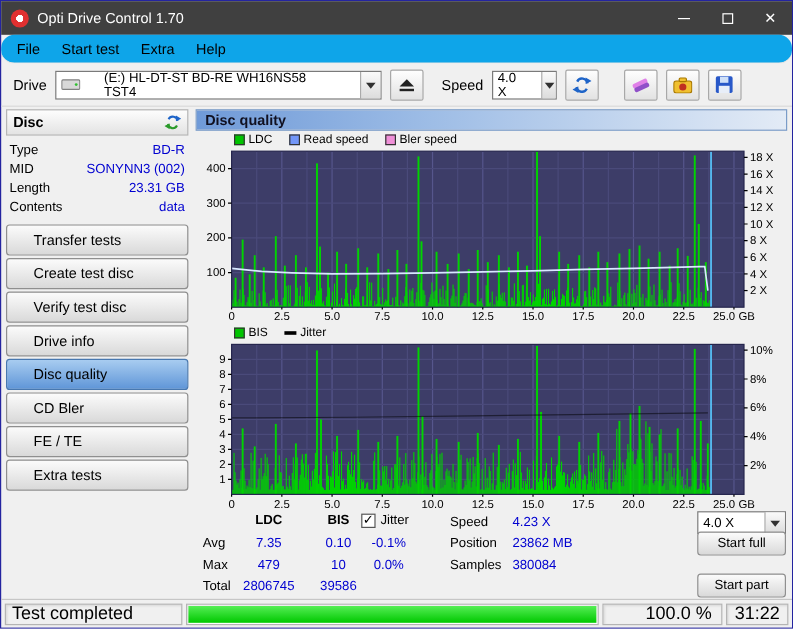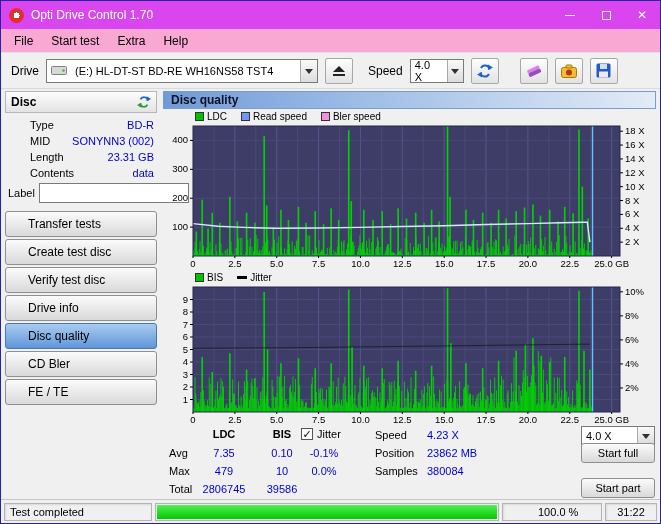--- a/index.html
+++ b/index.html
@@ -1,46 +1,46 @@
 <!DOCTYPE html>
 <html><head>
 <meta charset="utf-8">
 <style>
   * { margin:0; padding:0; box-sizing:border-box; font-family:"Liberation Sans",sans-serif; }
   html,body { width:661px; height:524px; background:#f0f0f0; overflow:hidden; }
   .window { width:661px; height:524px; display:flex; flex-direction:column; border:1px solid #2424a0; background:#f0f0f0; }
 
   
-  .titlebar { height:28px; background:#d946ef; color:#fff; display:flex; align-items:center; padding-left:8px; gap:7px; flex:none;text-align:right; }
+  .titlebar { height:28px; background:#404040; color:#fff; display:flex; align-items:center; padding-left:8px; gap:7px; flex:none;text-align:right; }
   .title-icon { width:15px; height:15px; border-radius:50%; background:radial-gradient(circle at 50% 50%, #fff 0 3px, #e03030 3px 8px); flex:none; }
   .title-text { font-size:12px; }
   .win-controls { margin-left:auto; display:flex; height:100%; }
   .win-btn { width:36px; display:flex; align-items:center; justify-content:center; color:#fff; font-size:12px; }
   .min-glyph { width:10px; height:1px; background:#fff; }
   .max-glyph { width:9px; height:9px; border:1px solid #fff; }
 
   
-  .menubar { height:24px; background:#f9a8d4; display:flex; align-items:center; padding-left:4px; border-bottom:1px solid #e2e2e2; flex:none; }
+  .menubar { height:24px; background:#0ea5e9; display:flex; align-items:center; padding-left:4px; border-bottom:1px solid #e2e2e2; flex:none;border-radius:11px; }
   .menu-item { padding:3px 9px; font-size:12px; color:#000; }
 
   
   .toolbar { height:36px; display:flex; align-items:center; padding:0 10px; gap:7px; border-bottom:1px solid #dadada; flex:none; }
   .tb-label { font-size:12px; }
-  .combo { background:#fff; border:1px solid #7a7a7a; height:24px; display:flex; align-items:center; font-size:11px; padding-left:4px; gap:8px; }
+  .combo { background:#fff; border:1px solid #7a7a7a; height:24px; display:flex; align-items:center; font-size:11px; padding-left:4px; gap:20px; }
   .combo .arrow-btn { margin-left:auto; width:17px; align-self:stretch; background:linear-gradient(#fafafa,#dcdcdc); border-left:1px solid #aaa; display:flex; align-items:center; justify-content:center; }
   .tri-down { width:0; height:0; border:4px solid transparent; border-top:5px solid #303030; margin-top:5px; }
   .tool-btn { width:28px; height:26px; border:1px solid #a8a8a8; border-radius:2px; background:linear-gradient(#fefefe,#e2e2e2); display:flex; align-items:center; justify-content:center; flex:none; }
 
   
   .content { flex:1; display:flex; padding:2px 4px 0 4px; gap:6px; min-height:0; }
   .sidebar { width:152px; flex:none; display:flex; flex-direction:column; }
   .disc-header { height:22px; background:linear-gradient(#fdfdfd,#e3e3e3); border:1px solid #b6b6b6; display:flex; align-items:center; padding:0 5px; flex:none; }
   .disc-header .t { font-weight:bold; font-size:12px; }
   .disc-header .ic { margin-left:auto; display:flex; }
-  .info-rows { padding:4px 3px 0 3px; font-size:11px; flex:none;margin-left:22px; }
+  .info-rows { padding:4px 3px 0 3px; font-size:11px; flex:none; }
   .info-row { display:flex; height:16px; align-items:center; }
   .blue { color:#0000d0; }
   .info-row .val { margin-left:auto; }
   .label-row { display:flex; align-items:center; height:24px; gap:4px; padding:0 3px; font-size:11px; flex:none; }
   .label-input { flex:1; height:20px; border:1px solid #7a7a7a; background:#fff; font-size:11px; padding:0 3px; }
   .smiley-btn { width:24px; height:21px; border:1px solid #9a9a9a; border-radius:2px; background:linear-gradient(#fdfdfd,#e0e0e0); display:flex; align-items:center; justify-content:center; }
   .smiley-glyph { color:#c08000; font-size:15px; line-height:1; }
   .side-buttons { margin-top:6px; }
   .side-btn { height:26px; margin-bottom:2px; border:1px solid #8f8f8f; border-radius:3px; background:linear-gradient(#fbfbfb,#d9d9d9); font-size:12px; display:flex; align-items:center; padding-left:22px; color:#000; }
   .side-btn.active { background:linear-gradient(#a8ccf0,#6096d8); border-color:#4878b0; }
@@ -59,21 +59,21 @@
   .stats { position:relative; flex:1; font-size:11px; }
   .cell { position:absolute; white-space:nowrap; }
   .ctr { text-align:center; }
   .bold { font-weight:bold; }
   .push-btn { position:absolute; width:74px; height:20px; border:1px solid #8f8f8f; border-radius:3px; background:linear-gradient(#fbfbfb,#d9d9d9); font-size:11px; display:flex; align-items:center; justify-content:center; }
   .stat-combo { position:absolute; width:74px; height:19px; }
   .checkbox-wrap { position:absolute; display:flex; align-items:center; gap:4px; }
   .checkbox { width:12px; height:12px; background:#fff; border:1px solid #555; font-size:11px; line-height:10px; text-align:center; color:#000; }
 
   
-  .statusbar { height:24px; flex:none; border-top:1px solid #c6c6c6; display:flex; align-items:center; padding:2px 3px; gap:3px; font-size:11px; }
+  .statusbar { height:24px; flex:none; border-top:1px solid #c6c6c6; display:flex; align-items:center; padding:2px 3px; gap:3px; font-size:15px; }
   .sb-cell { border:1px solid #b4b4b4; height:18px; display:flex; align-items:center; padding:0 5px; box-shadow:inset 1px 1px 2px rgba(0,0,0,0.10); background:#f0f0f0; }
   .sb-status { width:148px; flex:none; }
   .sb-progress { flex:1; background:#fff; padding:1px; position:relative; }
   .sb-progress .fill { position:absolute; top:1px; left:1px; bottom:1px; background:linear-gradient(#55ee55,#00c800); }
   .sb-percent { width:100px; flex:none;padding-left:35px; }
   .sb-time { width:52px; flex:none; justify-content:center; }
 </style>
 </head>
 <body>
 
@@ -182,35 +182,29 @@
           </div>
           <div class="info-row">
             <span>Length</span>
             <span class="val blue">23.31 GB</span>
           </div>
           <div class="info-row">
             <span>Contents</span>
             <span class="val blue">data</span>
           </div>
         </div>
-      <div class="label-row">
-        <span>Label</span>
-        <input class="label-input" value="" style="">
-        <span class="smiley-btn">
-          <span class="smiley-glyph">☺</span>
-        </span>
-      </div>
       <div class="side-buttons" id="side-buttons">
           <div class="side-btn">Transfer tests</div>
           <div class="side-btn">Create test disc</div>
           <div class="side-btn">Verify test disc</div>
           <div class="side-btn">Drive info</div>
           <div class="side-btn active">Disc quality</div>
           <div class="side-btn">CD Bler</div>
           <div class="side-btn">FE / TE</div>
+          <div class="side-btn">Extra tests</div>
         </div>
     </div>
 
     <div class="main">
       <div class="panel-header">
         <span>Disc quality</span>
       </div>
 
       <div class="legend" id="legend1">
           <span class="legend-item">

